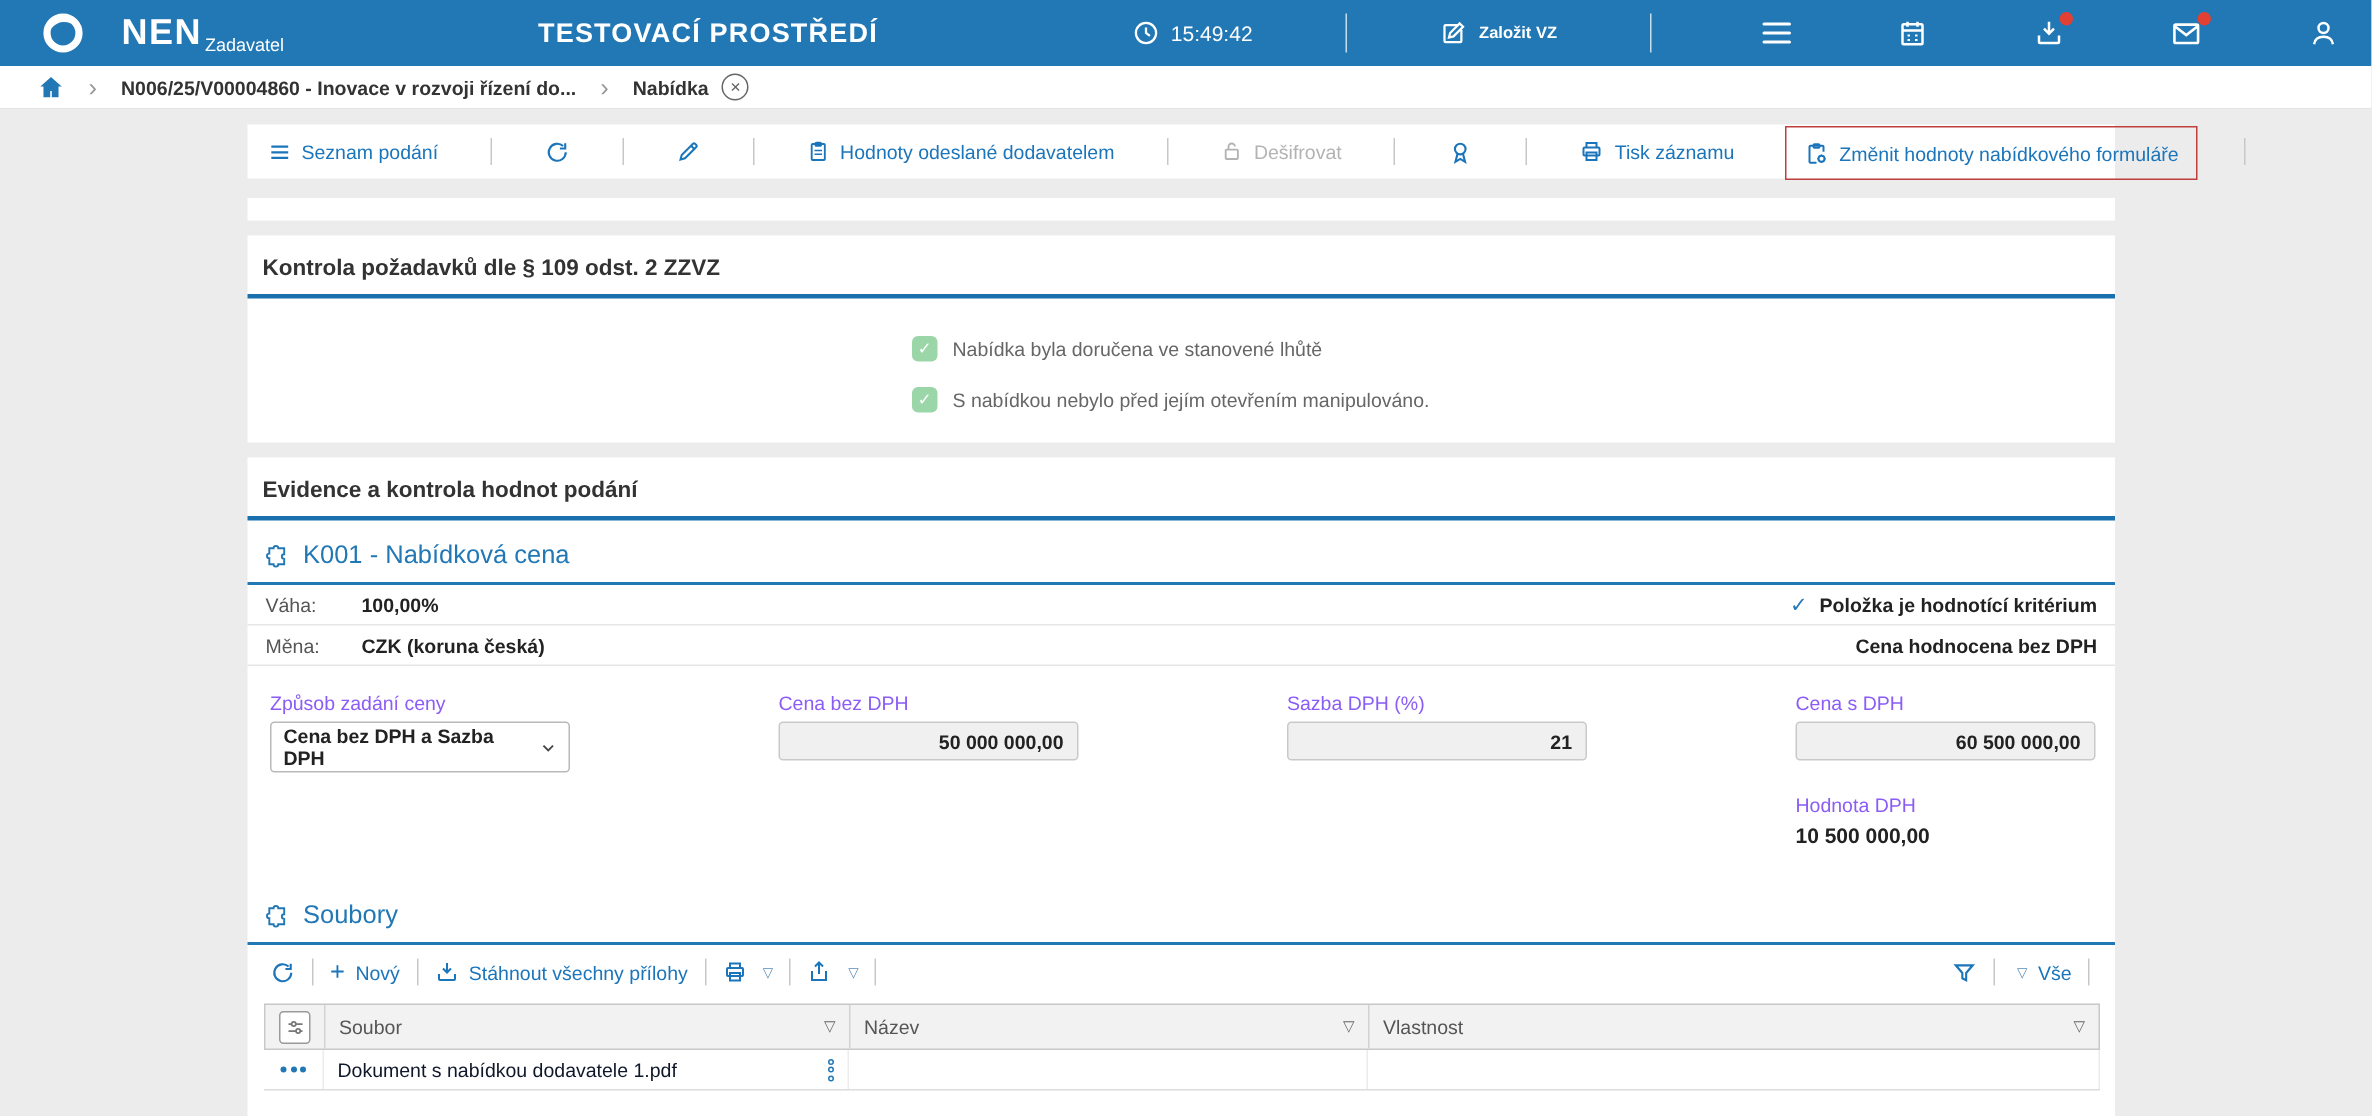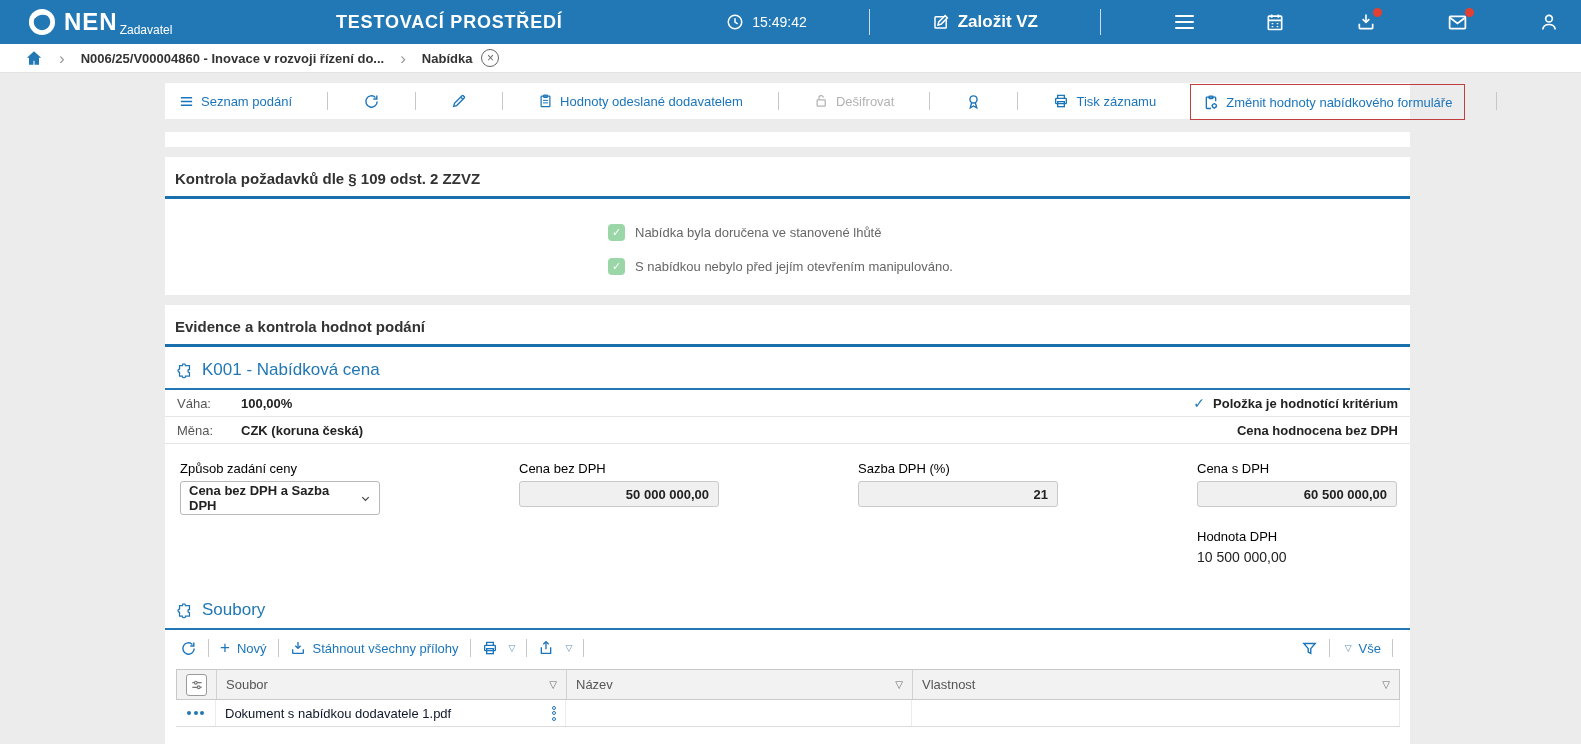--- a/index.html
+++ b/index.html
@@ -9,29 +9,29 @@
     background:#ececec; color:#333; font-size:13px;
   }
   .ic { display:inline-flex; align-items:center; justify-content:center; flex:none; }
   .ic svg { display:block; }
 
   
   .app-header {
     height:44px; background:#2178b5; color:#fff;
     display:flex; align-items:center; padding:0 22px 0 26px;
   }
-  .brand { display:flex; align-items:center; gap:6px; }
+  .brand { display:flex; align-items:center; gap:23px; }
   .brand-text { display:flex; align-items:flex-end; }
   .brand-name { font-size:24px; font-weight:bold; letter-spacing:1px; line-height:1; }
   .brand-sub { font-size:12px; margin-left:2px; margin-bottom:-3px; }
   .env-title { flex:1; text-align:center; font-size:18px; font-weight:bold; letter-spacing:.8px; }
   .hdr-right { display:flex; align-items:center;gap:47px; }
   .hdr-item { display:flex; align-items:center; gap:8px; cursor:pointer; }
   .hdr-time { font-size:14px; }
-  .hdr-create { font-size:17px; font-weight:bold; }
+  .hdr-create { font-size:11px; font-weight:bold; }
   .hdr-divider { width:1px; height:26px; background:rgba(255,255,255,.75); margin:0 15px; }
   .hdr-iconbtn { position:relative; margin:0 12px; cursor:pointer; }
   .hdr-iconbtn:last-child { margin-right:0; }
   .notif-dot { position:absolute; top:-4px; right:-6px; width:9px; height:9px; border-radius:50%; background:#e24033; }
   .burger { display:flex; flex-direction:column; gap:3.5px; }
   .burger i { display:block; width:19px; height:2.6px; background:#fff; border-radius:1px; }
 
   
   .breadcrumb {
     height:29px; background:#fff; display:flex; align-items:center;
@@ -85,33 +85,33 @@
     display:flex; align-items:center; padding:0 12px 0 12px; height:27px;
     border-bottom:1px solid #e6e6e6; font-size:13px;
   }
   .kv-label { width:64px; color:#555; }
   .kv-value { font-weight:bold; color:#222; }
   .kv-right { margin-left:auto; display:flex; align-items:center; gap:8px; font-weight:bold; color:#222; }
   .check-blue { color:#2178b5; font-size:14px; font-weight:bold; }
 
   .form-row { display:flex; gap:139px; padding:17px 10px 0 15px; }
   .field { width:200px; }
-  .field-label { color:#000000; font-size:13px; margin-bottom:5px; }
+  .field-label { color:#8b5cf6; font-size:13px; margin-bottom:5px; }
   .select-box {
     height:26px; border:1px solid #b9b9b9; border-radius:3px; background:#fff;
     display:flex; align-items:center; justify-content:space-between; padding:16px 8px;
     font-weight:bold; font-size:13px; color:#222; cursor:pointer;
   }
   .num-input {
     width:200px; height:26px; border:1px solid #c9c9c9; border-radius:3px; background:#f0f0f0;
     text-align:right; padding:0 9px; font-weight:bold; font-size:13px; color:#222;
     font-family:inherit;
   }
   .dph-block { margin:14px 0 0 1032px; width:200px; }
-  .dph-value { font-weight:normal; font-size:14px; color:#222; margin-top:0; }
+  .dph-value { font-weight:bold; font-size:14px; color:#222; margin-top:0; }
 
   .soubory-title { margin-top:22px; }
   .sub-toolbar {
     display:flex; align-items:center; padding:8px 10px 7px 11px;
     color:#1b75bb; font-size:13px;
   }
   .mini-tri { font-size:9px; color:#5b8db8; margin-left:4px; }
   .sub-toolbar .spacer { flex:1; }
 
   .grid-table { margin:4px 10px 0 11px; }

